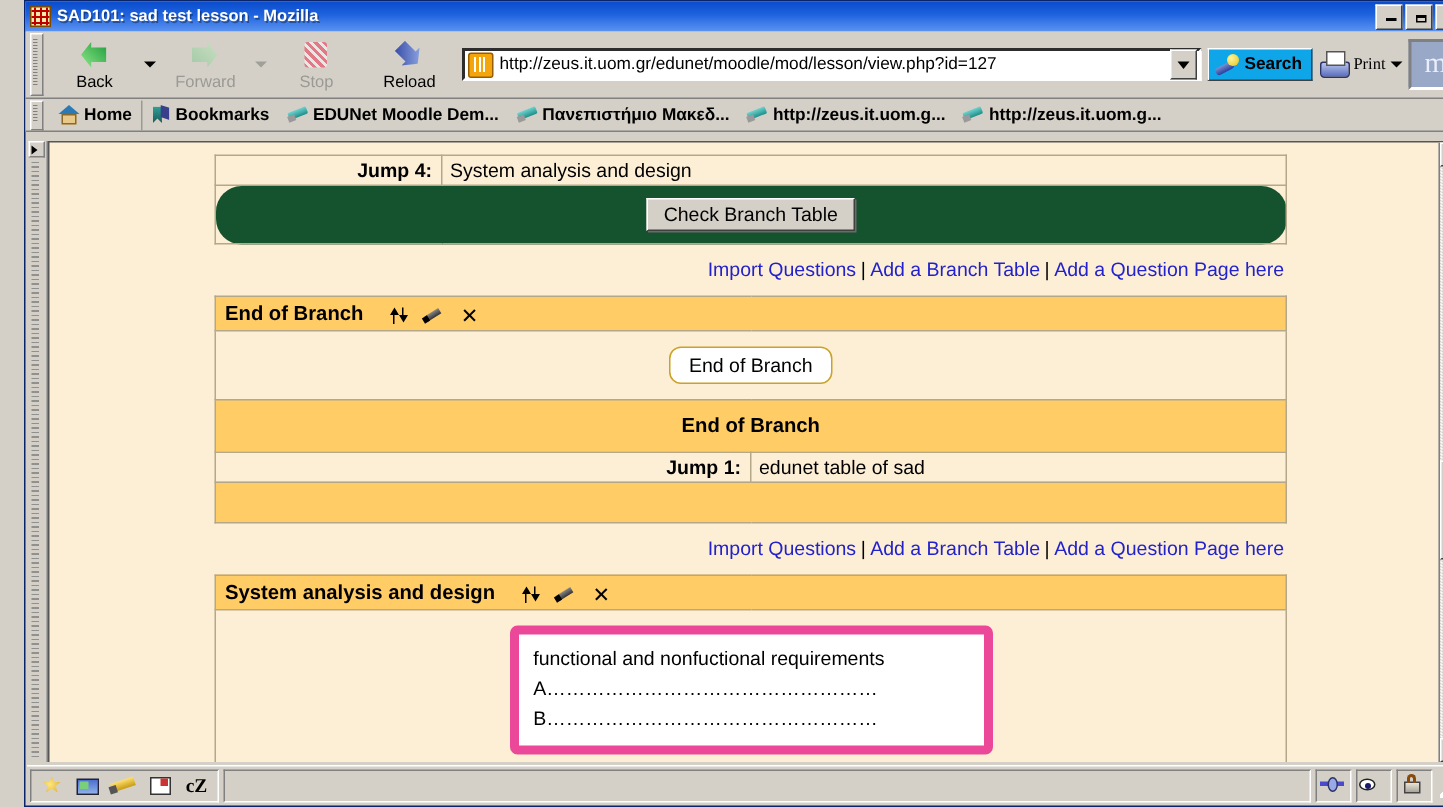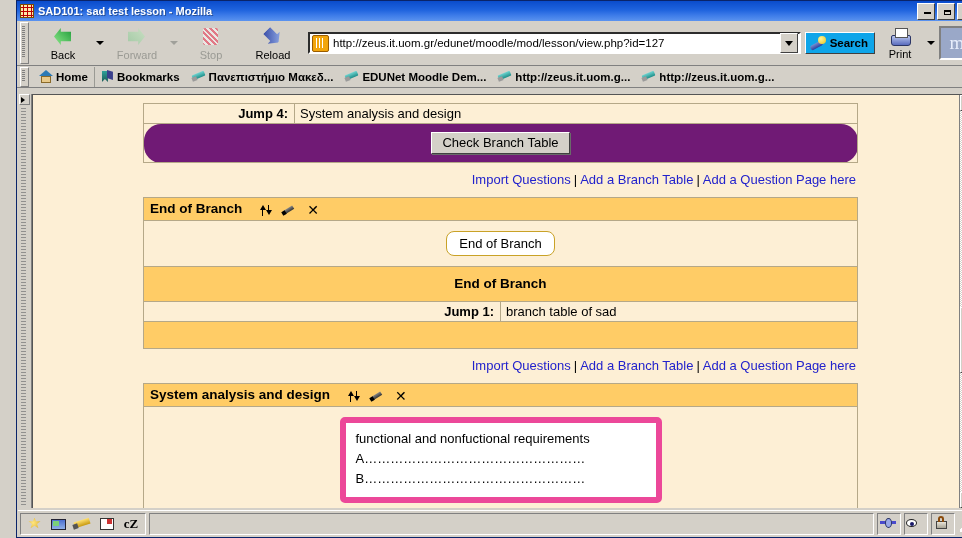--- a/index.html
+++ b/index.html
@@ -148,22 +148,22 @@
     content:"";position:absolute;left:0;top:7px;width:13px;height:5px;
     background:linear-gradient(to bottom,#7a8fd0,#2b3f9e);
     transform:rotate(-28deg);border-radius:2px;
   }
   .search-ico::after{
     content:"";position:absolute;left:8px;top:0px;width:8px;height:8px;
     background:radial-gradient(circle at 35% 35%,#fff59a,#e8c21a);
     border-radius:50%;
   }
   .printbtn{
-    width:50px;height:53px;display:flex;flex-direction:column;align-items:center;justify-content:center;
-    font-size:11px;flex:0 0 auto;
+    width:50px;height:53px;display:flex;flex-direction:row;align-items:center;justify-content:center;
+    font-size:11px;flex:0 0 auto;font-family:Liberation Serif, serif;
   }
   .ico-print{width:26px;height:22px;position:relative;}
   .ico-print::before{
     content:"";position:absolute;left:4px;top:9px;width:18px;height:9px;
     background:linear-gradient(to bottom,#b9c6ee,#5a6cbe);border:1px solid #2b3566;border-radius:2px 2px 3px 3px;
   }
   .ico-print::after{
     content:"";position:absolute;left:8px;top:2px;width:11px;height:8px;
     background:#fff;border:1px solid #555;
   }
@@ -466,25 +466,25 @@
     <div class="pitem sep">
       <span class="ico-home"></span>
       <span>Home</span>
     </div>
     <div class="pitem">
       <span class="ico-bm"></span>
       <span>Bookmarks</span>
     </div>
     <div class="pitem">
       <span class="ico-bkm"></span>
-      <span>Πανεπιστήμιο Μακεδ...</span>
+      <span>EDUNet Moodle Dem...</span>
     </div>
     <div class="pitem">
       <span class="ico-bkm"></span>
-      <span>EDUNet Moodle Dem...</span>
+      <span>Πανεπιστήμιο Μακεδ...</span>
     </div>
     <div class="pitem">
       <span class="ico-bkm"></span>
       <span>http://zeus.it.uom.g...</span>
     </div>
     <div class="pitem">
       <span class="ico-bkm"></span>
       <span>http://zeus.it.uom.g...</span>
     </div>
   </div>
@@ -499,21 +499,21 @@
     <div class="viewport">
       <div class="content">
 
         <table class="ltable">
           <tbody>
               <tr>
             <td class="jump-label">Jump 4:</td>
             <td class="jump-val">System analysis and design</td>
           </tr>
           <tr class="center-row">
-            <td colspan="2" style="background:#701a75;border-radius:17px;">
+            <td colspan="2" style="background:#14532d;border-radius:17px;">
               <div class="btn3d">Check Branch Table</div>
             </td>
           </tr>
         </tbody>
           </table>
 
         <div class="linkrow">
           <a href="#">Import Questions</a><span class="sep">|</span><a href="#">Add a Branch Table</a><span class="sep">|</span><a href="#">Add a Question Page here</a>
         </div>
 
@@ -532,21 +532,21 @@
           <tr class="cardrow">
             <td colspan="2">
               <span class="card">End of Branch</span>
             </td>
           </tr>
           <tr class="orangebar center">
             <td colspan="2">End of Branch</td>
           </tr>
           <tr>
             <td class="jump-label">Jump 1:</td>
-            <td class="jump-val">branch table of sad</td>
+            <td class="jump-val">edunet table of sad</td>
           </tr>
           <tr class="orangebar">
             <td colspan="2"></td>
           </tr>
         </tbody>
           </table>
 
         <div class="linkrow">
           <a href="#">Import Questions</a><span class="sep">|</span><a href="#">Add a Branch Table</a><span class="sep">|</span><a href="#">Add a Question Page here</a>
         </div>

